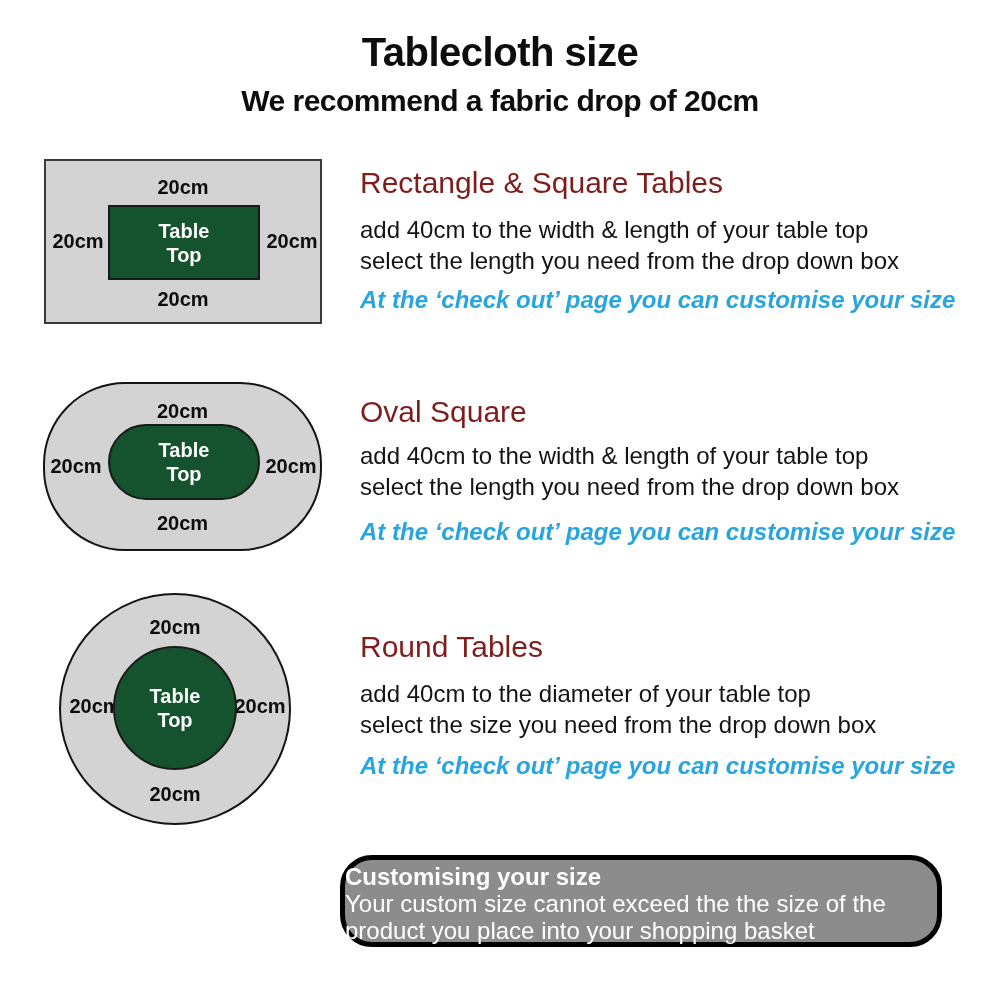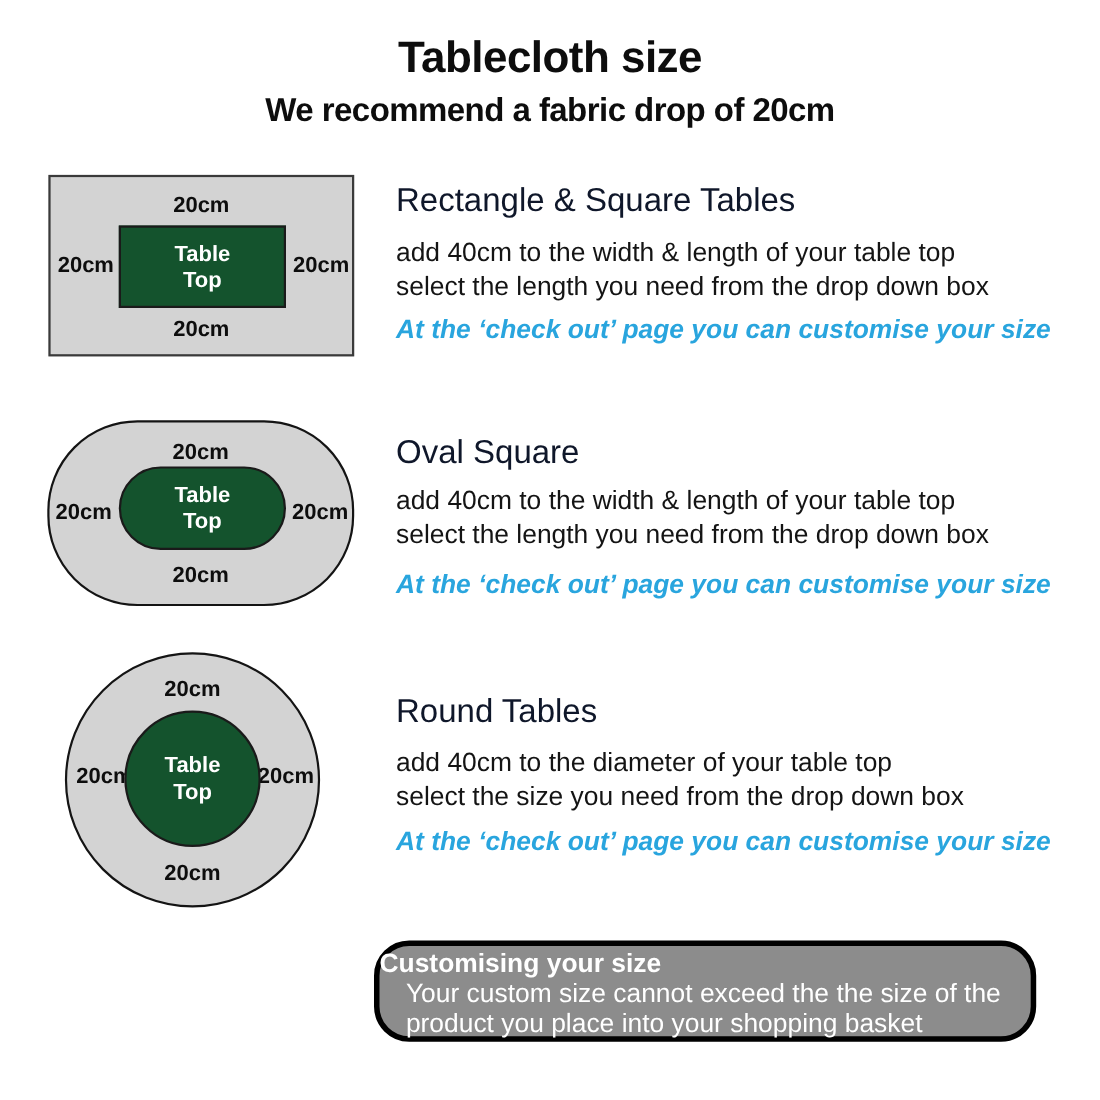--- a/index.html
+++ b/index.html
@@ -57,21 +57,21 @@
   #diagram-round { left: 59px; top: 593px; width: 232px; height: 232px; border: 2px solid #141414; border-radius: 50%; }
   #diagram-round .tabletop { left: 52px; top: 51px; width: 124px; height: 124px; border-radius: 50%; }
   #diagram-round .drop-top    { top: 21px; }
   #diagram-round .drop-bottom { top: 188px; }
   #diagram-round .drop-left   { left: 4px;   width: 60px; top: 100px; }
   #diagram-round .drop-right  { left: 169px; width: 60px; top: 100px; }
 
   
   .section-heading {
     position: absolute; left: 360px; width: 620px;
-    font-size: 30px; font-weight: normal; color: #0f172a; line-height: 34px;
+    font-size: 30px; font-weight: normal; color: #7f1d1d; line-height: 34px;
   }
   .section-body {
     position: absolute; left: 360px; width: 630px;
     font-size: 24px; color: #141414; line-height: 31px;
   }
   .section-note {
     position: absolute; left: 360px; width: 630px;
     font-size: 24px; font-weight: bold; font-style: italic;
     color: #29A5DE; line-height: 28px;
   }
@@ -79,21 +79,21 @@
   #s2-heading { top: 395px; } #s2-body { top: 440px; } #s2-note { top: 518px; }
   #s3-heading { top: 630px; } #s3-body { top: 678px; } #s3-note { top: 752px; }
 
   
   #footer-box {
     position: absolute; left: 340px; top: 855px; width: 602px; height: 92px;
     background: #8C8C8C; border: 5px solid #000000; border-radius: 32px;
     color: #ffffff; padding-top: 3px;
   }
   .footer-title { font-size: 24px; font-weight: bold; line-height: 27px; }
-  .footer-line  { font-size: 24px; line-height: 27px; padding-left: 24px; }
+  .footer-line  { font-size: 24px; line-height: 27px; }
 </style>
 </head>
 <body>
 
 <div id="canvas">
 
   <div class="page-title">Tablecloth size</div>
   <div class="page-subtitle">We recommend a fabric drop of 20cm</div>
 
   <div class="diagram" id="diagram-rectangle">

